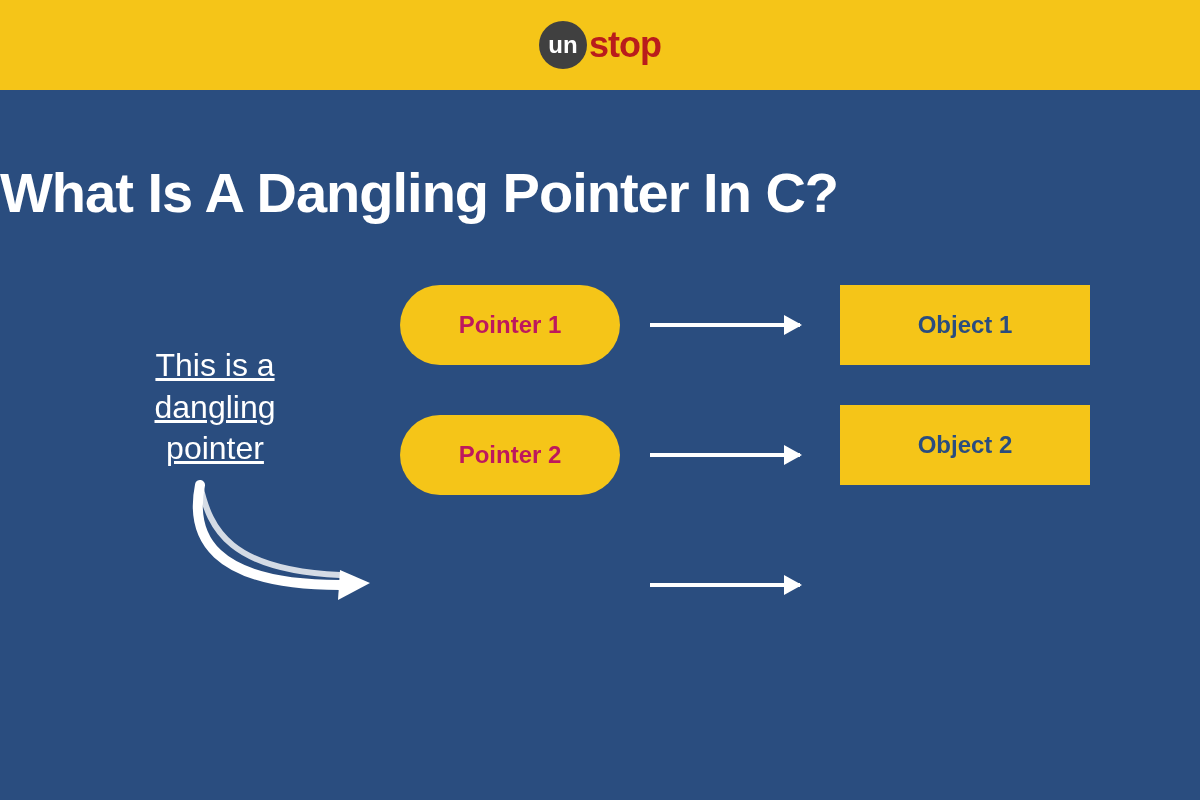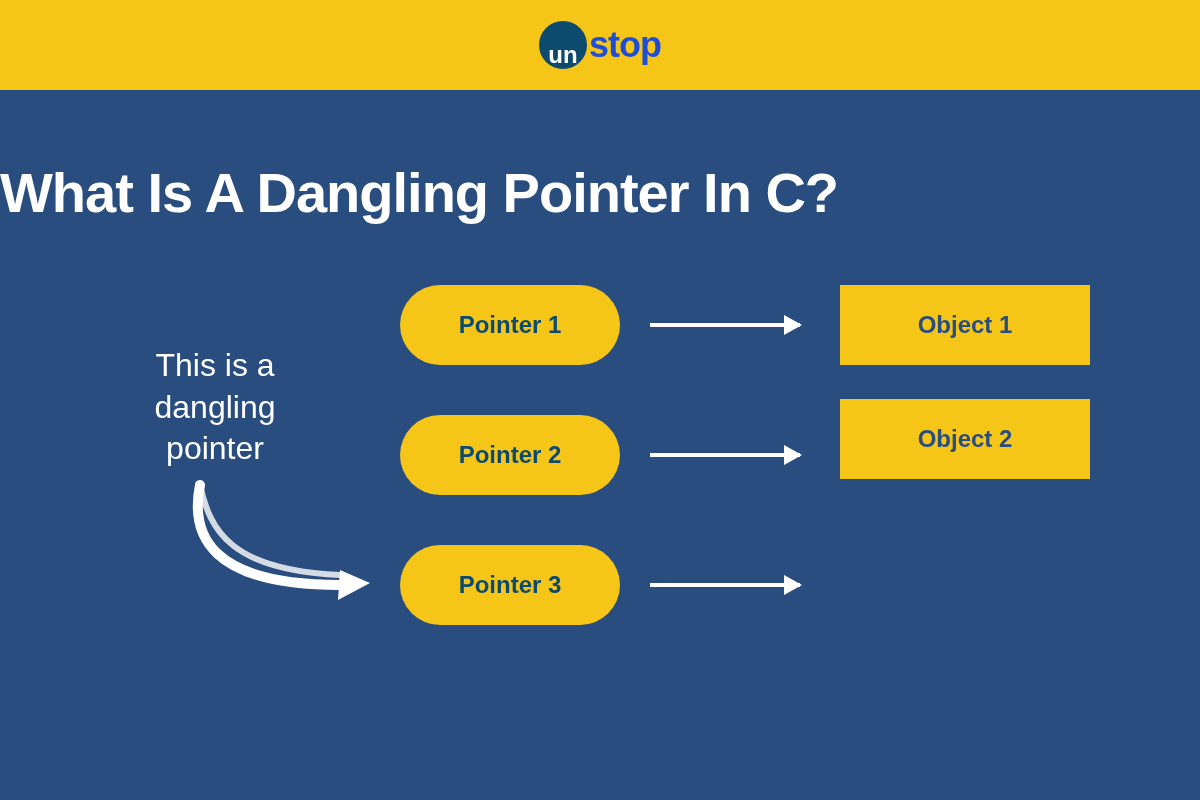--- a/index.html
+++ b/index.html
@@ -18,31 +18,31 @@
     align-items: center;
     justify-content: center;
   }
   .logo {
     display: flex;
     align-items: center;
   }
   .logo-circle {
     width: 48px;
     height: 48px;
-    background: #0c4a6e;
+    background: #404040;
     border-radius: 50%;
     display: flex;
-    align-items: flex-end;
+    align-items: center;
     justify-content: center;
     color: #fff;
     font-weight: bold;
     font-size: 24px;
   }
   .logo-text {
-    color: #1d4ed8;
+    color: #b91c1c;
     font-weight: 900;
     font-size: 36px;
     margin-left: 2px;
     letter-spacing: -1px;
   }
   .title {
     color: #fff;
     font-weight: 900;
     font-size: 56px;
     text-align: left;
@@ -56,21 +56,21 @@
   }
   .pointer-box {
     position: absolute;
     width: 220px;
     height: 80px;
     background: #f5c518;
     border-radius: 40px;
     display: flex;
     align-items: center;
     justify-content: center;
-    color: #0c4a6e;
+    color: #be185d;
     font-weight: 700;
     font-size: 24px;
   }
   .object-box {
     position: absolute;
     width: 250px;
     height: 80px;
     background: #f5c518;
     display: flex;
     align-items: center;
@@ -94,20 +94,21 @@
     border-left: 18px solid #fff;
     border-top: 10px solid transparent;
     border-bottom: 10px solid transparent;
   }
   .annotation {
     position: absolute;
     color: #fff;
     font-size: 32px;
     text-align: center;
     line-height: 1.3;
+    text-decoration: underline;
   }
   .curvy-arrow {
     position: absolute;
   }
 </style>
 </head>
 <body>
 
 <div class="header-bar">
   <div class="logo">
@@ -127,27 +128,24 @@
   </div>
   <div class="arrow" style="left:650px; top:98px; width:150px;"></div>
   <div class="object-box" style="left:840px; top:60px;justify-content:center;">
     <span>Object 1</span>
   </div>
 
   <div class="pointer-box" style="left:400px; top:190px;align-items:center;">
     <span>Pointer 2</span>
   </div>
   <div class="arrow" style="left:650px; top:228px; width:150px;"></div>
-  <div class="object-box" style="left:840px; top:174px;">
+  <div class="object-box" style="left:840px; top:180px;">
     <span>Object 2</span>
   </div>
 
-  <div class="pointer-box" style="left:400px; top:320px;">
-    <span>Pointer 3</span>
-  </div>
   <div class="arrow" style="left:650px; top:358px; width:150px;"></div>
 
   <div class="annotation" style="left:110px; top:120px; width:210px; white-space:pre-line;">This is a
 dangling
 pointer</div>
 
   <svg class="curvy-arrow" style="left:160px; top:250px;" width="240" height="150">
     <path d="M 40 10 C 30 60, 50 110, 180 110" stroke="#fff" stroke-width="10" fill="none" stroke-linecap="round"></path>
     <path d="M 40 10 C 50 55, 70 95, 180 100" stroke="#fff" stroke-width="6" fill="none" stroke-linecap="round" opacity="0.8"></path>
     <polygon points="180,95 210,108 178,125" fill="#fff"></polygon>

